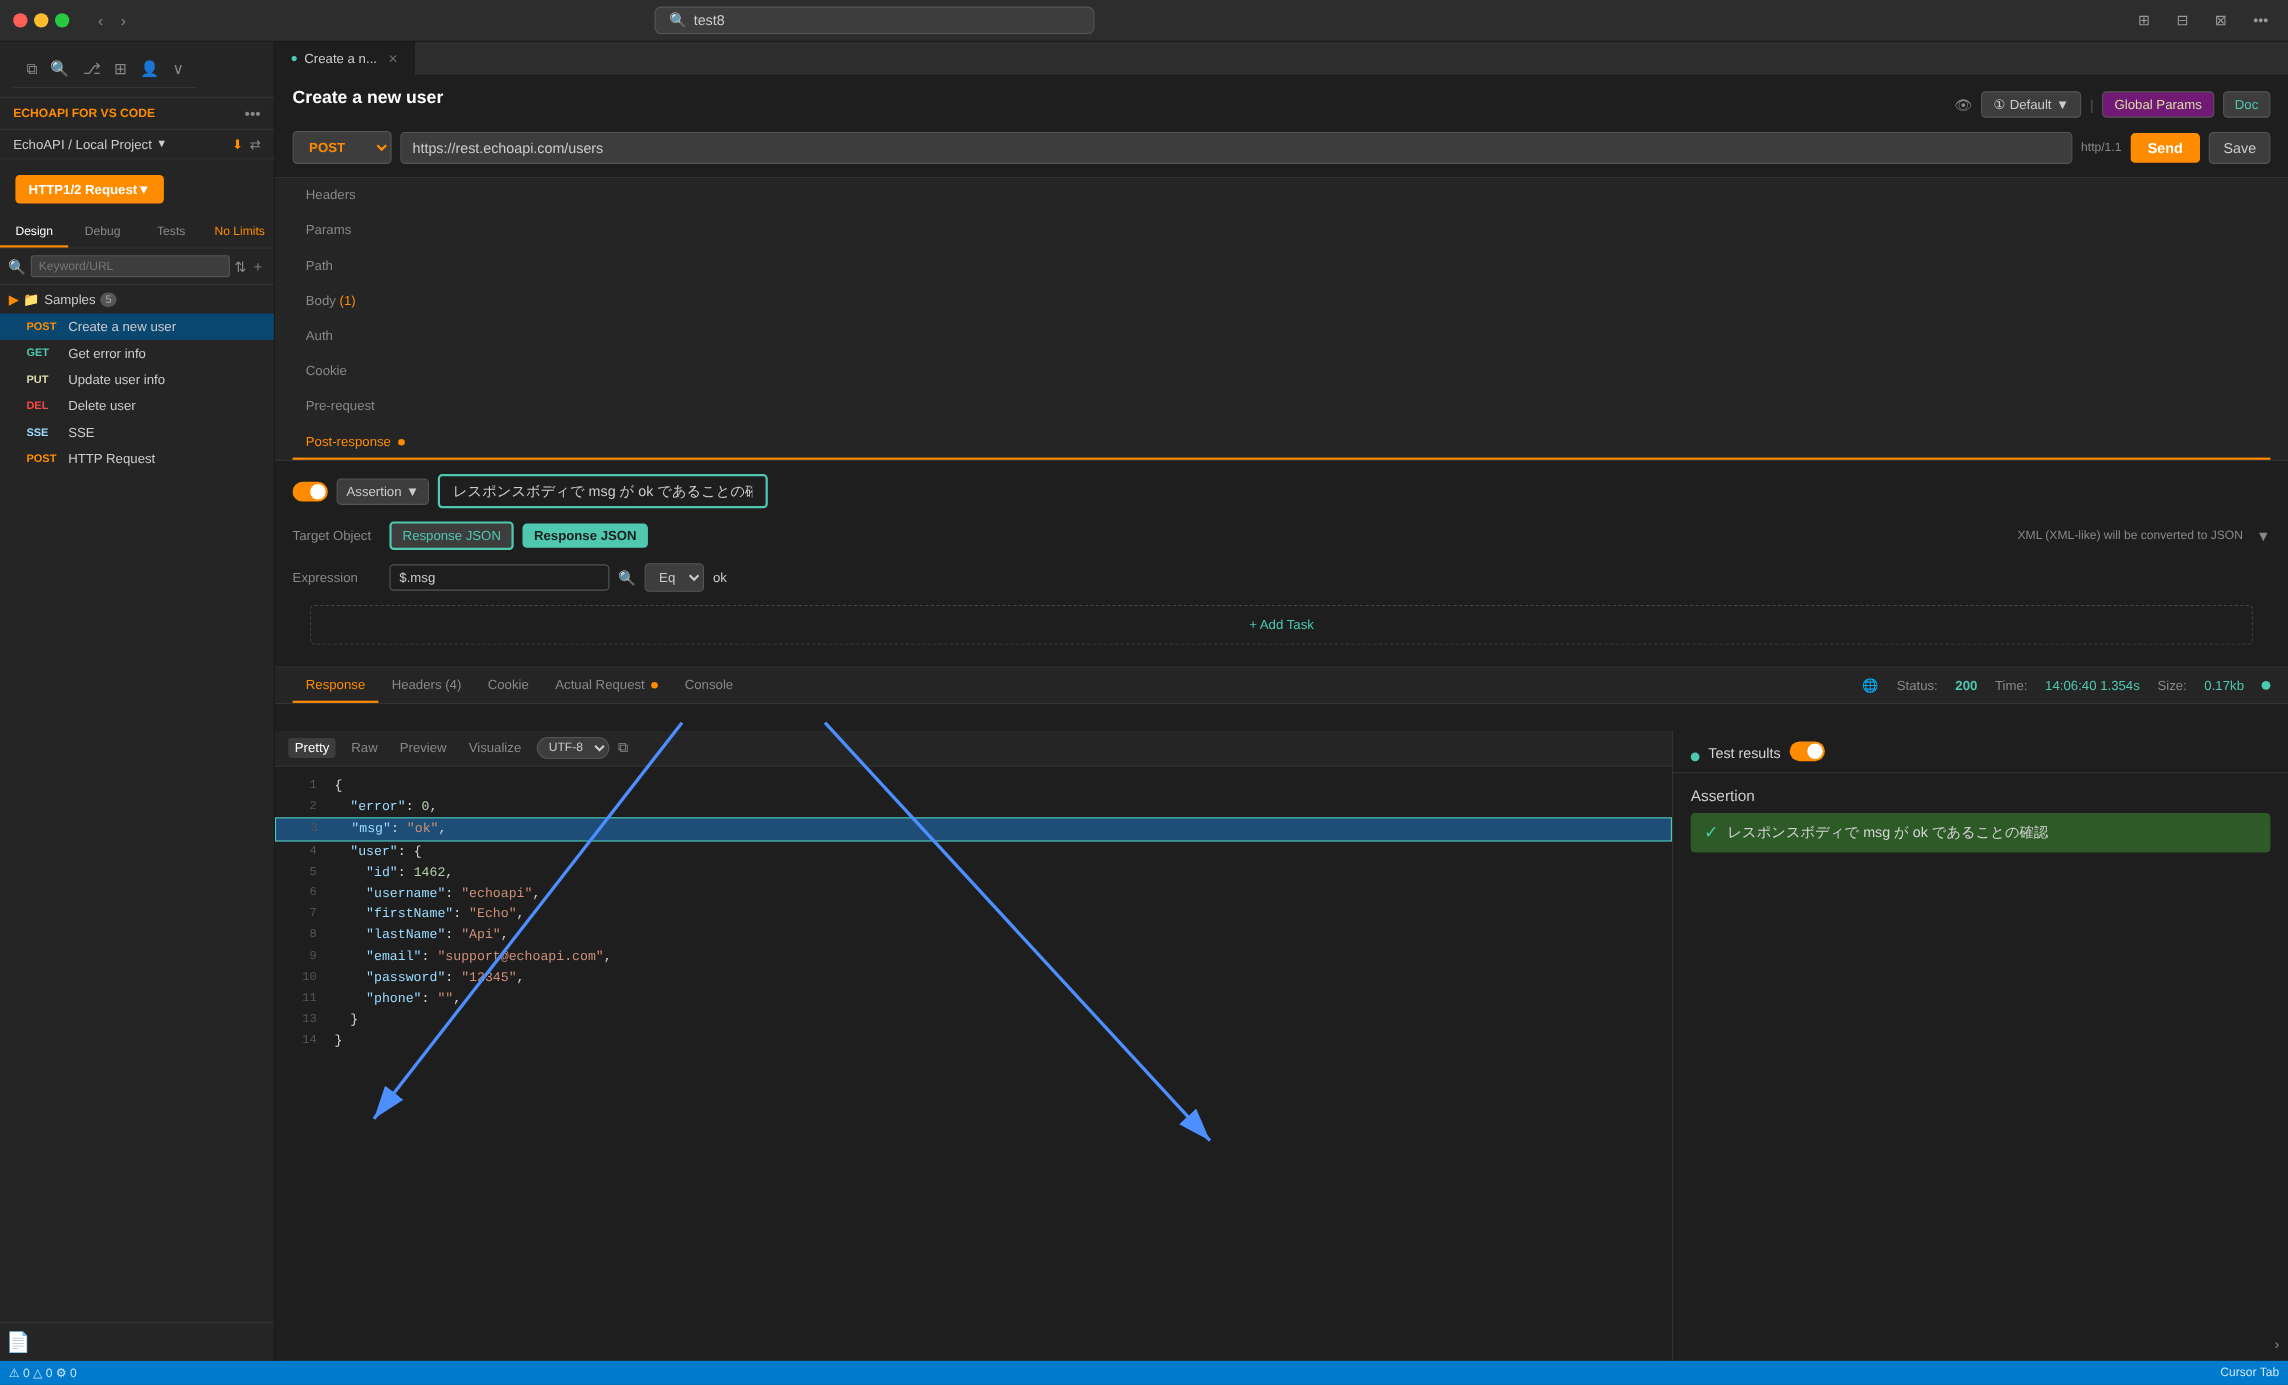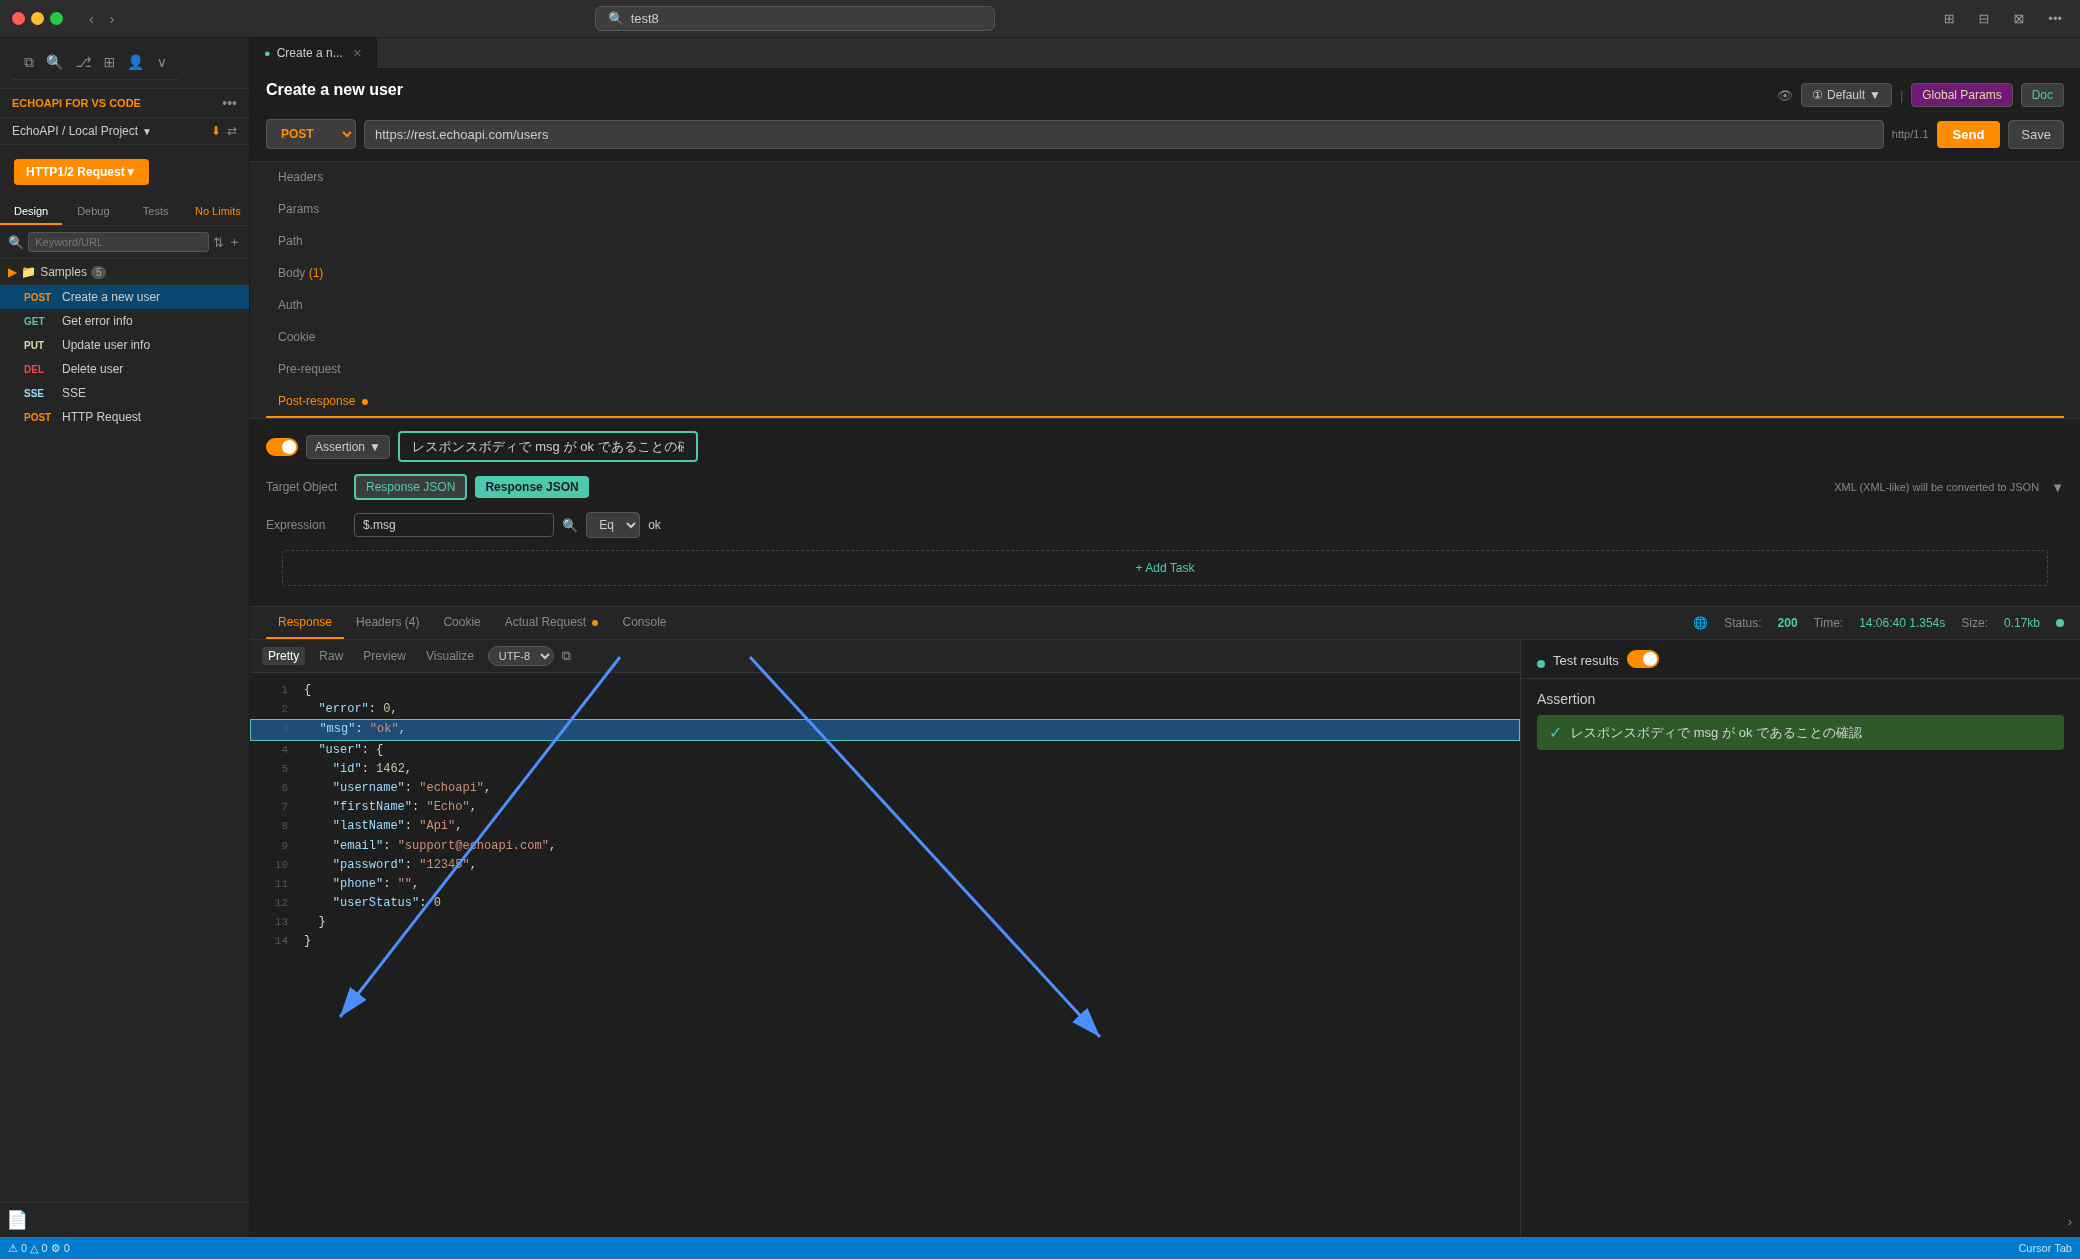--- a/index.html
+++ b/index.html
@@ -87,21 +87,21 @@
     .expression-row { display: flex; align-items: center; gap: 8px; padding: 4px 0; }
     .expr-label { color: #888; font-size: 12px; min-width: 80px; }
     .expr-input { background: transparent; border: 1px solid #555; border-radius: 4px; padding: 4px 8px; color: #ccc; font-size: 12px; min-width: 200px; }
     .expr-ops { display: flex; gap: 4px; align-items: center; }
     .eq-select { background: #3d3d3d; border: 1px solid #555; color: #ccc; padding: 4px 8px; border-radius: 4px; font-size: 12px; cursor: pointer; }
     .eq-value { background: transparent; border: none; color: #ccc; font-size: 12px; padding: 4px; }
     
     .add-task-row { display: flex; align-items: center; justify-content: center; padding: 10px; color: #4ec9b0; font-size: 12px; cursor: pointer; border: 1px dashed #444; margin: 8px 16px; border-radius: 4px; }
     
     
-    .response-section { flex: 1; display: flex; flex-direction: column; overflow: hidden; }
+    .response-section { flex: 1; display: flex; flex-direction: column; overflow: hidden; gap: 24px; }
     .response-tabs-bar { display: flex; align-items: center; padding: 0 16px; border-bottom: 1px solid #333; background: #252526; }
     .resp-tab { padding: 8px 12px; font-size: 12px; color: #888; cursor: pointer; border-bottom: 2px solid transparent; }
     .resp-tab.active { color: #ff8c00; border-bottom: 2px solid #ff8c00; }
     .resp-tab .dot { display: inline-block; width: 6px; height: 6px; border-radius: 50%; background: #ff8c00; margin-left: 3px; vertical-align: middle; }
     .status-bar { margin-left: auto; display: flex; align-items: center; gap: 16px; font-size: 12px; }
     .status-ok { color: #4ec9b0; }
     .status-val { color: #4ec9b0; font-weight: bold; }
     .status-label { color: #888; }
     .green-dot { width: 8px; height: 8px; border-radius: 50%; background: #4ec9b0; display: inline-block; }
     
@@ -439,26 +439,20 @@
                 <span class="json-punc">&nbsp;&nbsp;&nbsp;&nbsp;</span><span class="json-key">"password"</span><span class="json-punc">: </span><span class="json-str">"12345"</span><span class="json-punc">,</span>
               </span>
             </div>
             <div class="code-line">
               <span class="line-num">11</span>
               <span class="code-content">
                 <span class="json-punc">&nbsp;&nbsp;&nbsp;&nbsp;</span><span class="json-key">"phone"</span><span class="json-punc">: </span><span class="json-str">""</span><span class="json-punc">,</span>
               </span>
             </div>
             <div class="code-line">
-              <span class="line-num">12</span>
-              <span class="code-content">
-                <span class="json-punc">&nbsp;&nbsp;&nbsp;&nbsp;</span><span class="json-key">"userStatus"</span><span class="json-punc">: </span><span class="json-num">0</span>
-              </span>
-            </div>
-            <div class="code-line">
               <span class="line-num">13</span>
               <span class="code-content json-punc">&nbsp;&nbsp;}</span>
             </div>
             <div class="code-line">
               <span class="line-num">14</span>
               <span class="code-content json-punc">}</span>
             </div>
           </div>
         </div>
 

